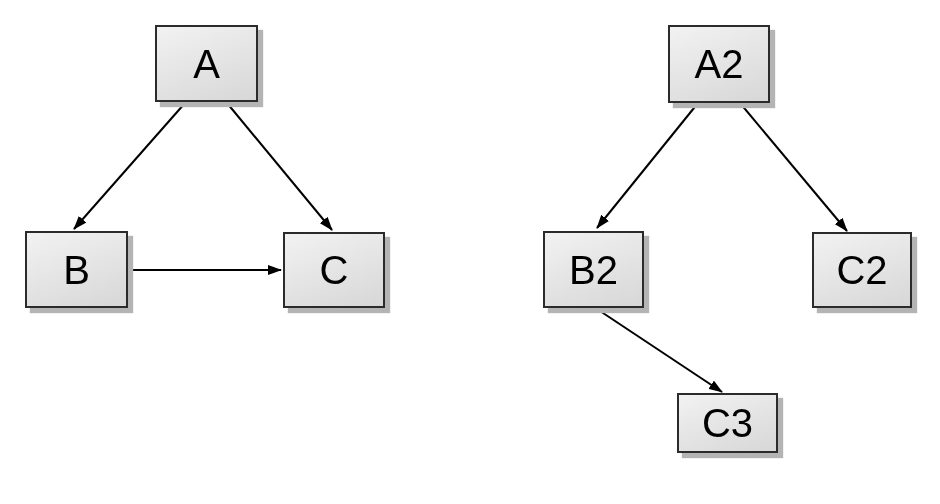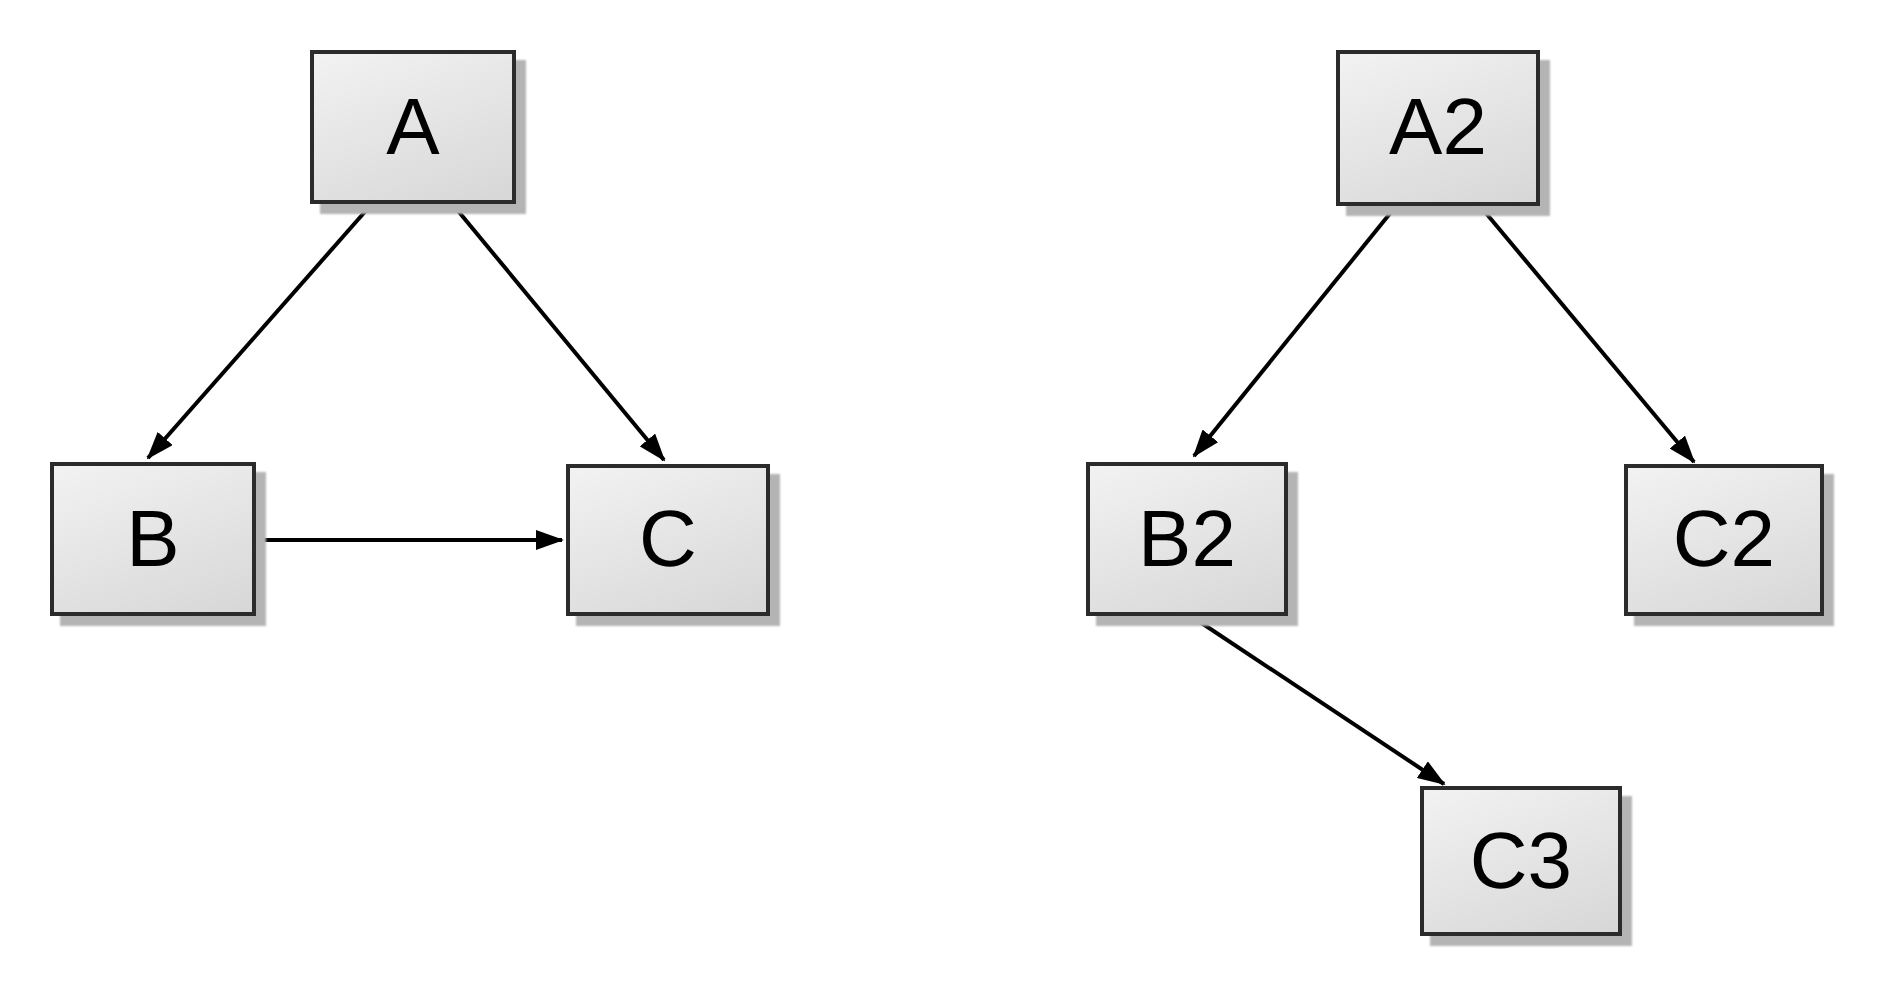--- a/index.html
+++ b/index.html
@@ -72,16 +72,16 @@
     </div>
     <div class="node" style="left: 668px; top: 25px; width: 102px; height: 78px;">
       <span class="node-label">A2</span>
     </div>
     <div class="node" style="left: 543px; top: 231px; width: 101px; height: 77px;">
       <span class="node-label">B2</span>
     </div>
     <div class="node" style="left: 800px; top: 232px; width: 100px; height: 76px; margin-left: 12px;">
       <span class="node-label">C2</span>
     </div>
-    <div class="node" style="left: 710px; top: 393px; width: 101px; height: 75px; text-align: center;">
+    <div class="node" style="left: 677px; top: 393px; width: 101px; height: 60px; text-align: center;">
       <span class="node-label">C3</span>
     </div>
   </div>
 
 </body></html>

